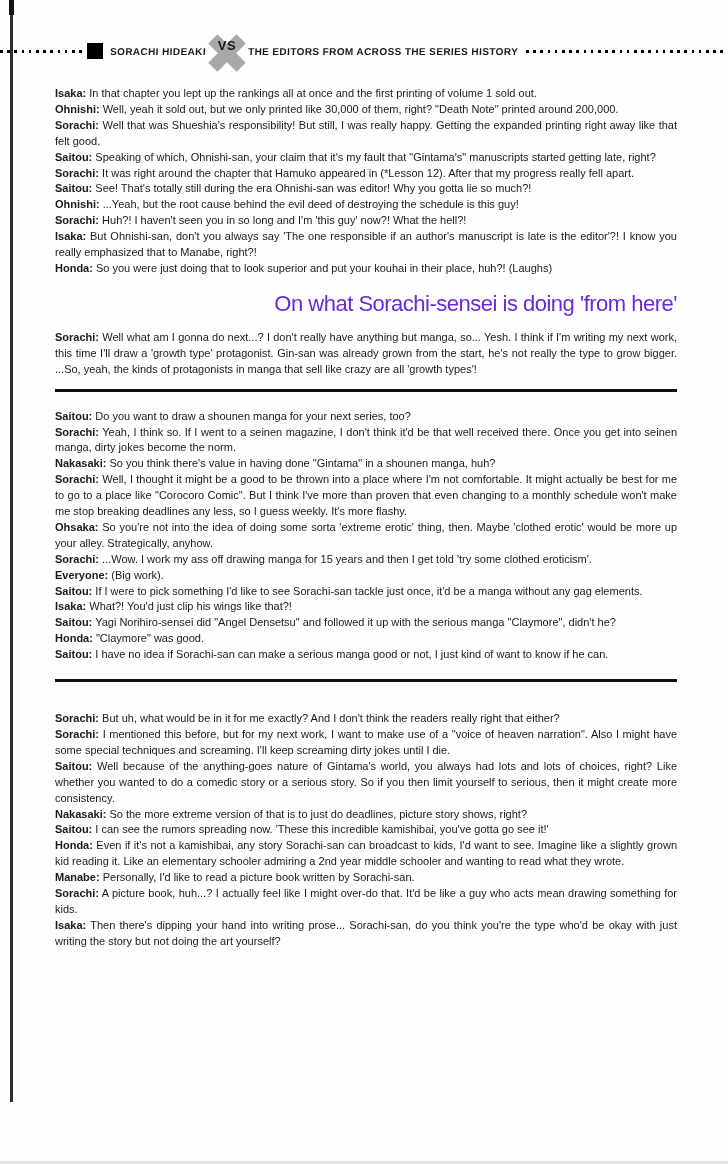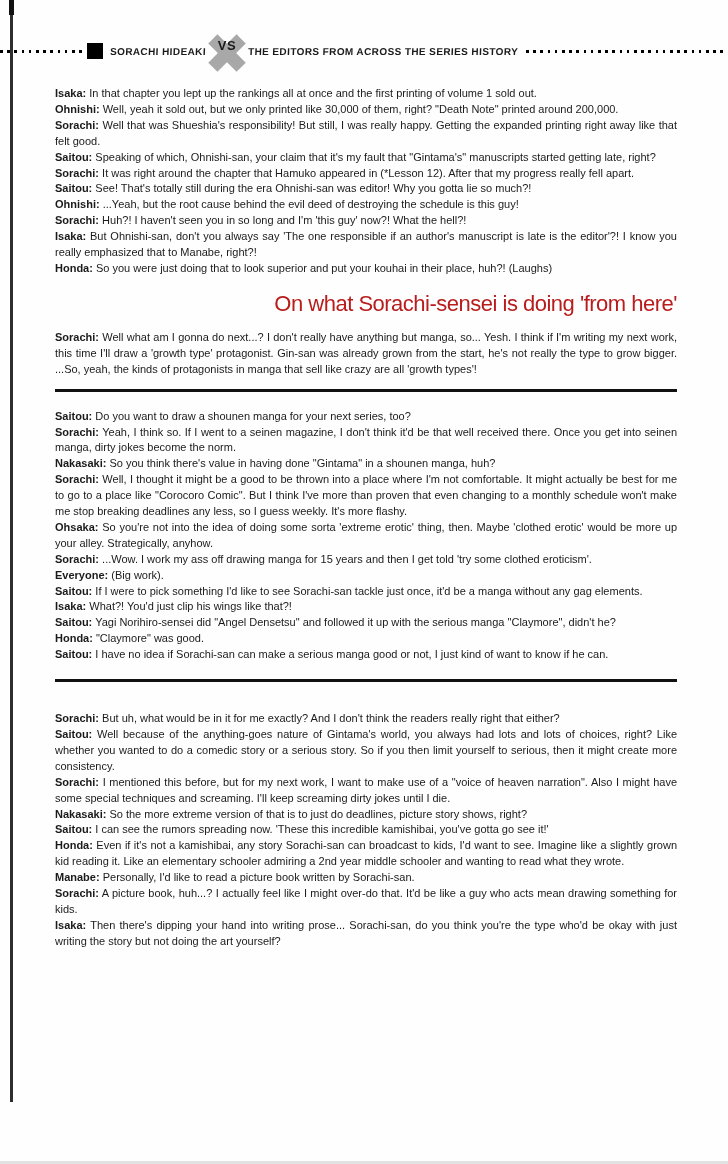--- a/index.html
+++ b/index.html
@@ -100,21 +100,21 @@
     line-height: 15.9px;
     text-align: justify;
   }
   .spk { font-weight: 700; }
   .section-heading {
     margin: 14px 0 0 0;
     font-size: 22px;
     font-weight: 400;
     letter-spacing: -0.5px;
     text-align: right;
-    color: #b91c1c;
+    color: #6d28d9;
   }
   .block2-gap { margin-top: 13px; }
   .rule {
     border: none;
     border-top: 3.5px solid #111;
     height: 0;
   }
   .rule1 { margin: 11px 0 17px 0; }
   .rule2 { margin: 16px 0 29px 0; }
 </style>
@@ -173,22 +173,22 @@
       <p class="line"><span class="spk">Isaka:</span> <span>What?! You'd just clip his wings like that?!</span></p>
       <p class="line"><span class="spk">Saitou:</span> <span>Yagi Norihiro-sensei did "Angel Densetsu" and followed it up with the serious manga "Claymore", didn't he?</span></p>
       <p class="line"><span class="spk">Honda:</span> <span>"Claymore" was good.</span></p>
       <p class="line"><span class="spk">Saitou:</span> <span>I have no idea if Sorachi-san can make a serious manga good or not, I just kind of want to know if he can.</span></p>
     </div>
 
     <hr class="rule rule2">
 
     <div>
       <p class="line"><span class="spk">Sorachi:</span> <span>But uh, what would be in it for me exactly? And I don't think the readers really right that either?</span></p>
+      <p class="line"><span class="spk">Sorachi:</span> <span>I mentioned this before, but for my next work, I want to make use of a "voice of heaven narration". Also I might have some special techniques and screaming. I'll keep screaming dirty jokes until I die.</span></p>
       <p class="line"><span class="spk">Saitou:</span> <span>Well because of the anything-goes nature of Gintama's world, you always had lots and lots of choices, right? Like whether you wanted to do a comedic story or a serious story. So if you then limit yourself to serious, then it might create more consistency.</span></p>
-      <p class="line"><span class="spk">Sorachi:</span> <span>I mentioned this before, but for my next work, I want to make use of a "voice of heaven narration". Also I might have some special techniques and screaming. I'll keep screaming dirty jokes until I die.</span></p>
       <p class="line"><span class="spk">Nakasaki:</span> <span>So the more extreme version of that is to just do deadlines, picture story shows, right?</span></p>
       <p class="line"><span class="spk">Saitou:</span> <span>I can see the rumors spreading now. 'These this incredible kamishibai, you've gotta go see it!'</span></p>
       <p class="line"><span class="spk">Honda:</span> <span>Even if it's not a kamishibai, any story Sorachi-san can broadcast to kids, I'd want to see. Imagine like a slightly grown kid reading it. Like an elementary schooler admiring a 2nd year middle schooler and wanting to read what they wrote.</span></p>
       <p class="line"><span class="spk">Manabe:</span> <span>Personally, I'd like to read a picture book written by Sorachi-san.</span></p>
       <p class="line"><span class="spk">Sorachi:</span> <span>A picture book, huh...? I actually feel like I might over-do that. It'd be like a guy who acts mean drawing something for kids.</span></p>
       <p class="line"><span class="spk">Isaka:</span> <span>Then there's dipping your hand into writing prose... Sorachi-san, do you think you're the type who'd be okay with just writing the story but not doing the art yourself?</span></p>
     </div>
 
   </div>
 </div>

